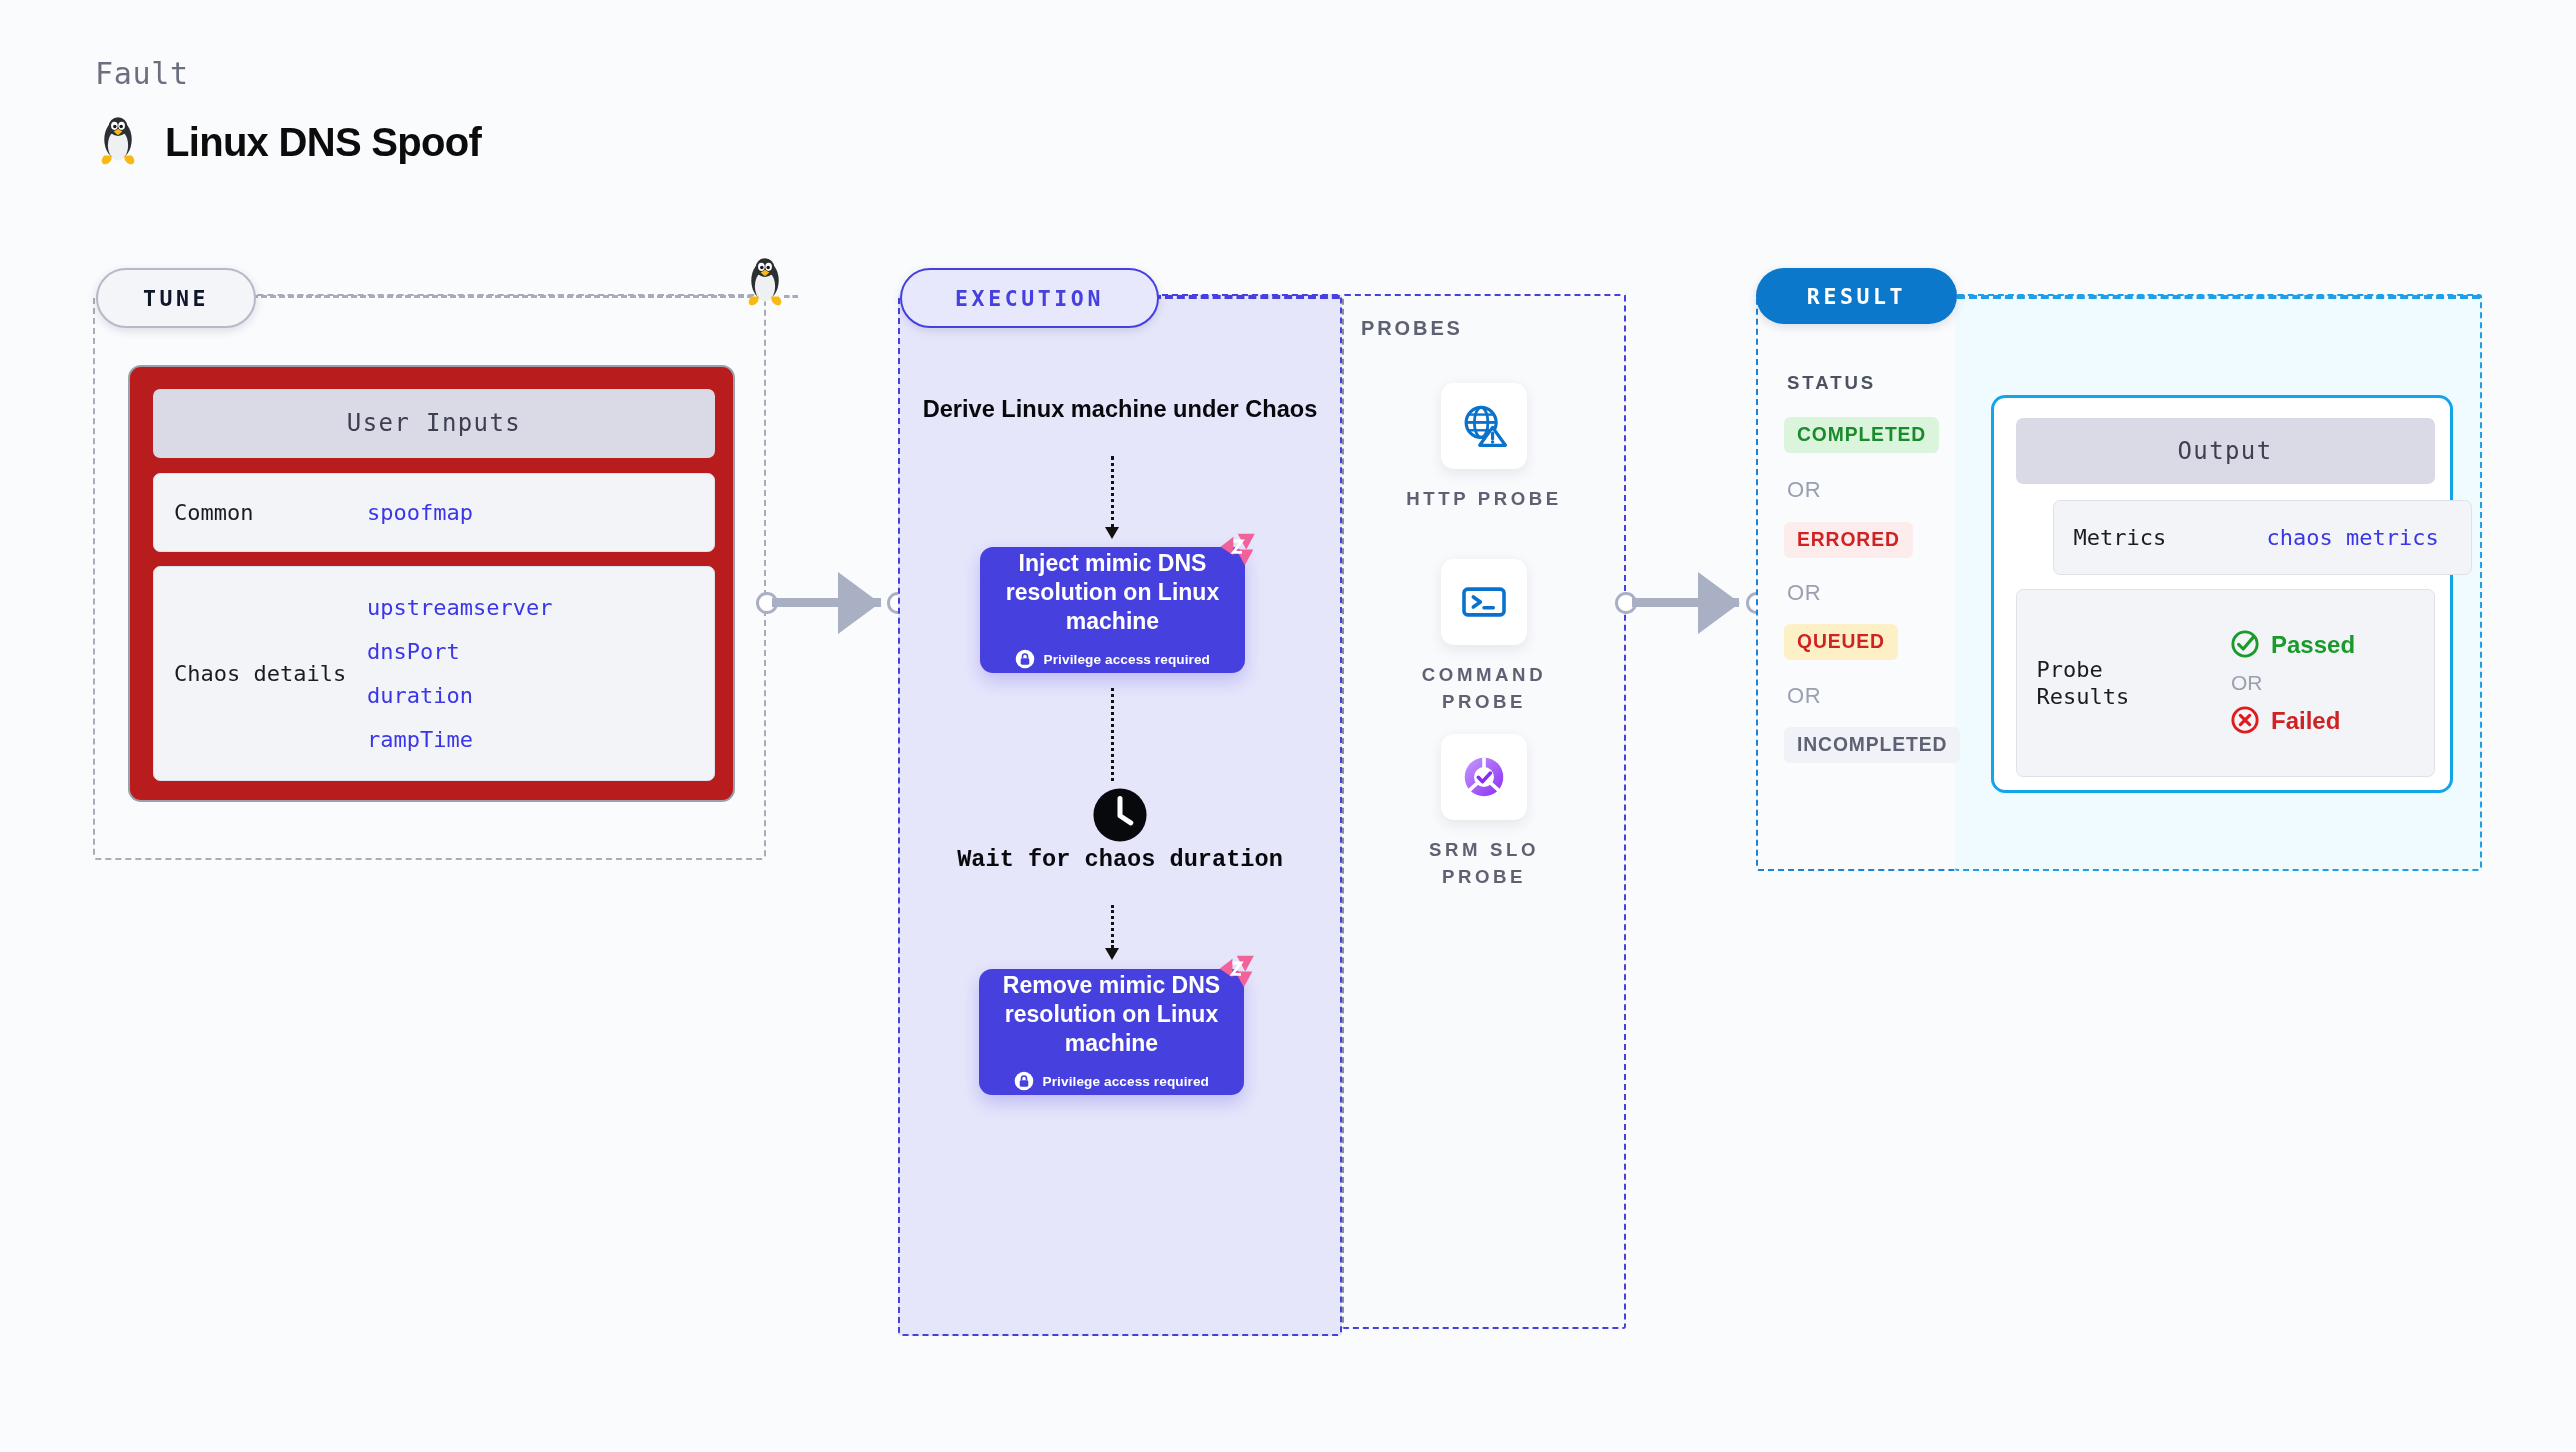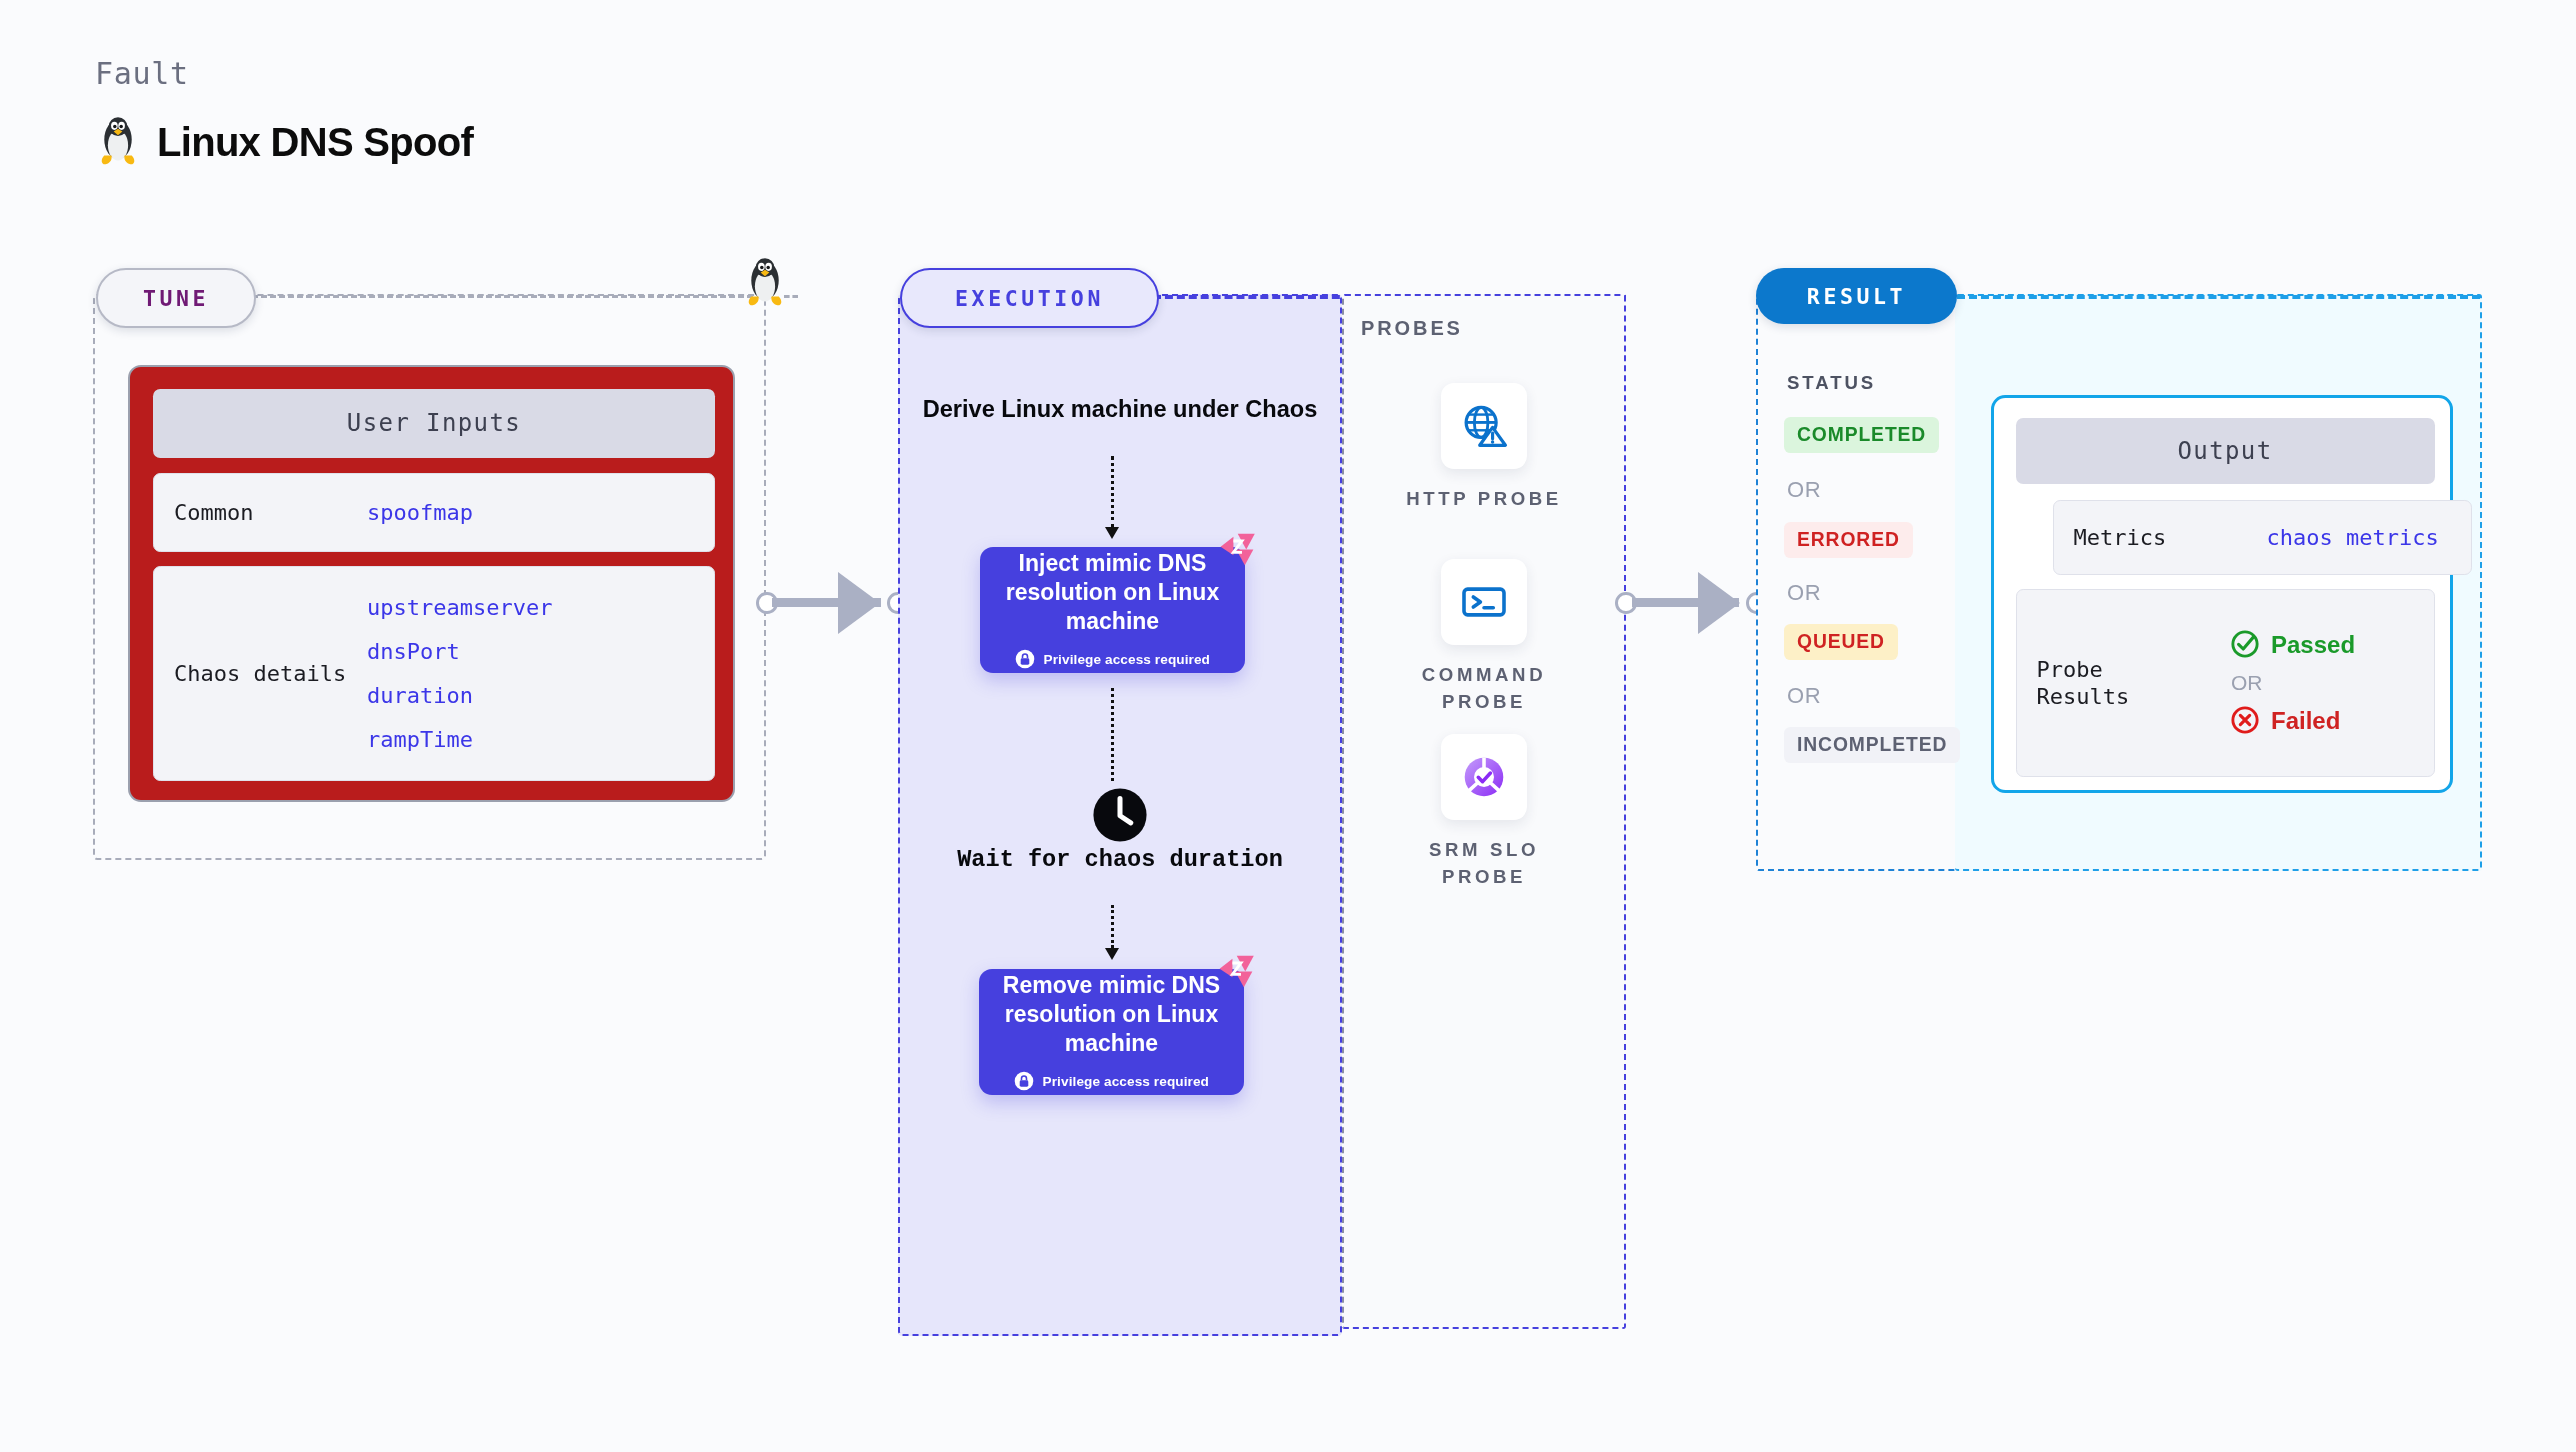--- a/index.html
+++ b/index.html
@@ -11,21 +11,21 @@
     position:relative;
   }
   .abs{position:absolute;}
 
   
   #fault-label{
     left:95px;top:56px;
     font-family:"DejaVu Sans Mono","Liberation Mono",monospace;
     font-size:30px;color:#6b6f80;letter-spacing:0.7px;
   }
-  #fault-title-row{left:97px;top:115px;display:flex;align-items:center;gap:18px;}
+  #fault-title-row{left:97px;top:115px;display:flex;align-items:center;gap:26px;}
   #fault-title{
     font-size:40px;font-weight:bold;color:#0c0c0c;
     font-family:"Liberation Sans",sans-serif;letter-spacing:-0.7px;
   }
 
   
   .panel{position:absolute;box-sizing:border-box;}
   .panel-badge{
     position:absolute;z-index:6;
     display:flex;align-items:center;justify-content:center;
@@ -35,21 +35,21 @@
     box-shadow:0 2.9px 10px rgba(30,40,80,.14);
   }
 
   
   #tune-panel{
     left:93px;top:294px;width:673px;height:566px;
     border:2.9px dashed #a8acba;border-radius:4.3px;background:transparent;
   }
   #tune-badge{
     left:96px;top:268px;width:156px;height:56px;
-    background:#f4f5f9;border:2.1px solid #b6b9c6;color:#701a75;font-size:21.5px;
+    background:#f4f5f9;border:2.1px solid #b6b9c6;color:#0f172a;font-size:21.5px;
   }
   #tune-card{
     left:128px;top:365px;width:607px;height:437px;
     background:#b91c1c;border:2.1px solid #9ba0ae;border-radius:13px;box-sizing:border-box;
   }
   .card-header{
     position:absolute;background:#d9dae6;border-radius:7.2px;
     display:flex;align-items:center;justify-content:center;
     font-family:"DejaVu Sans Mono","Liberation Mono",monospace;
     font-size:24px;color:#3d4050;letter-spacing:1.4px;

